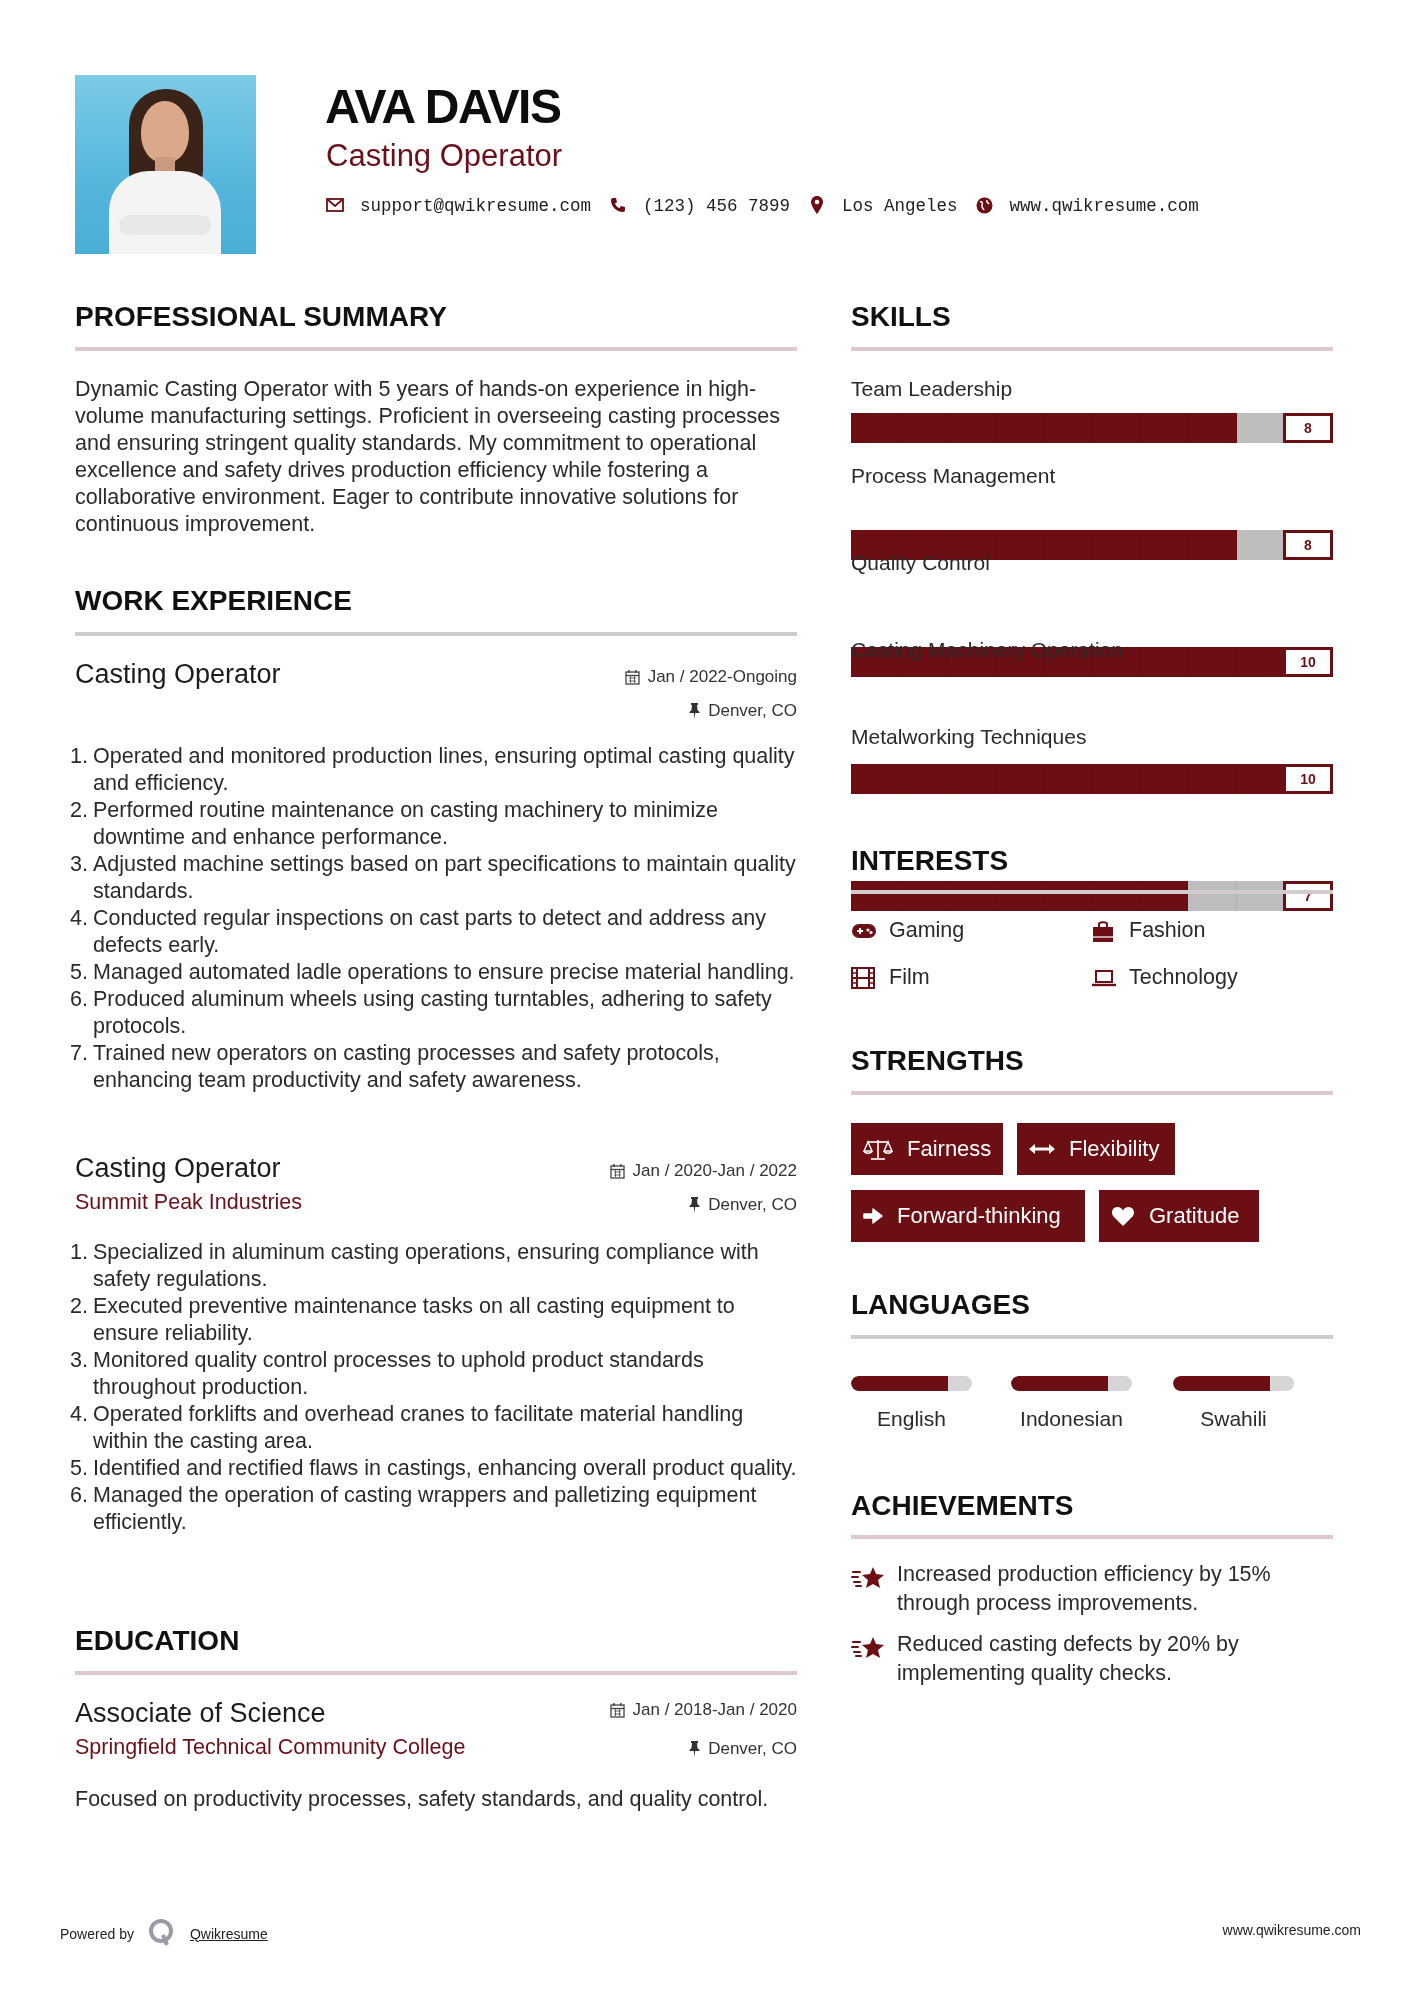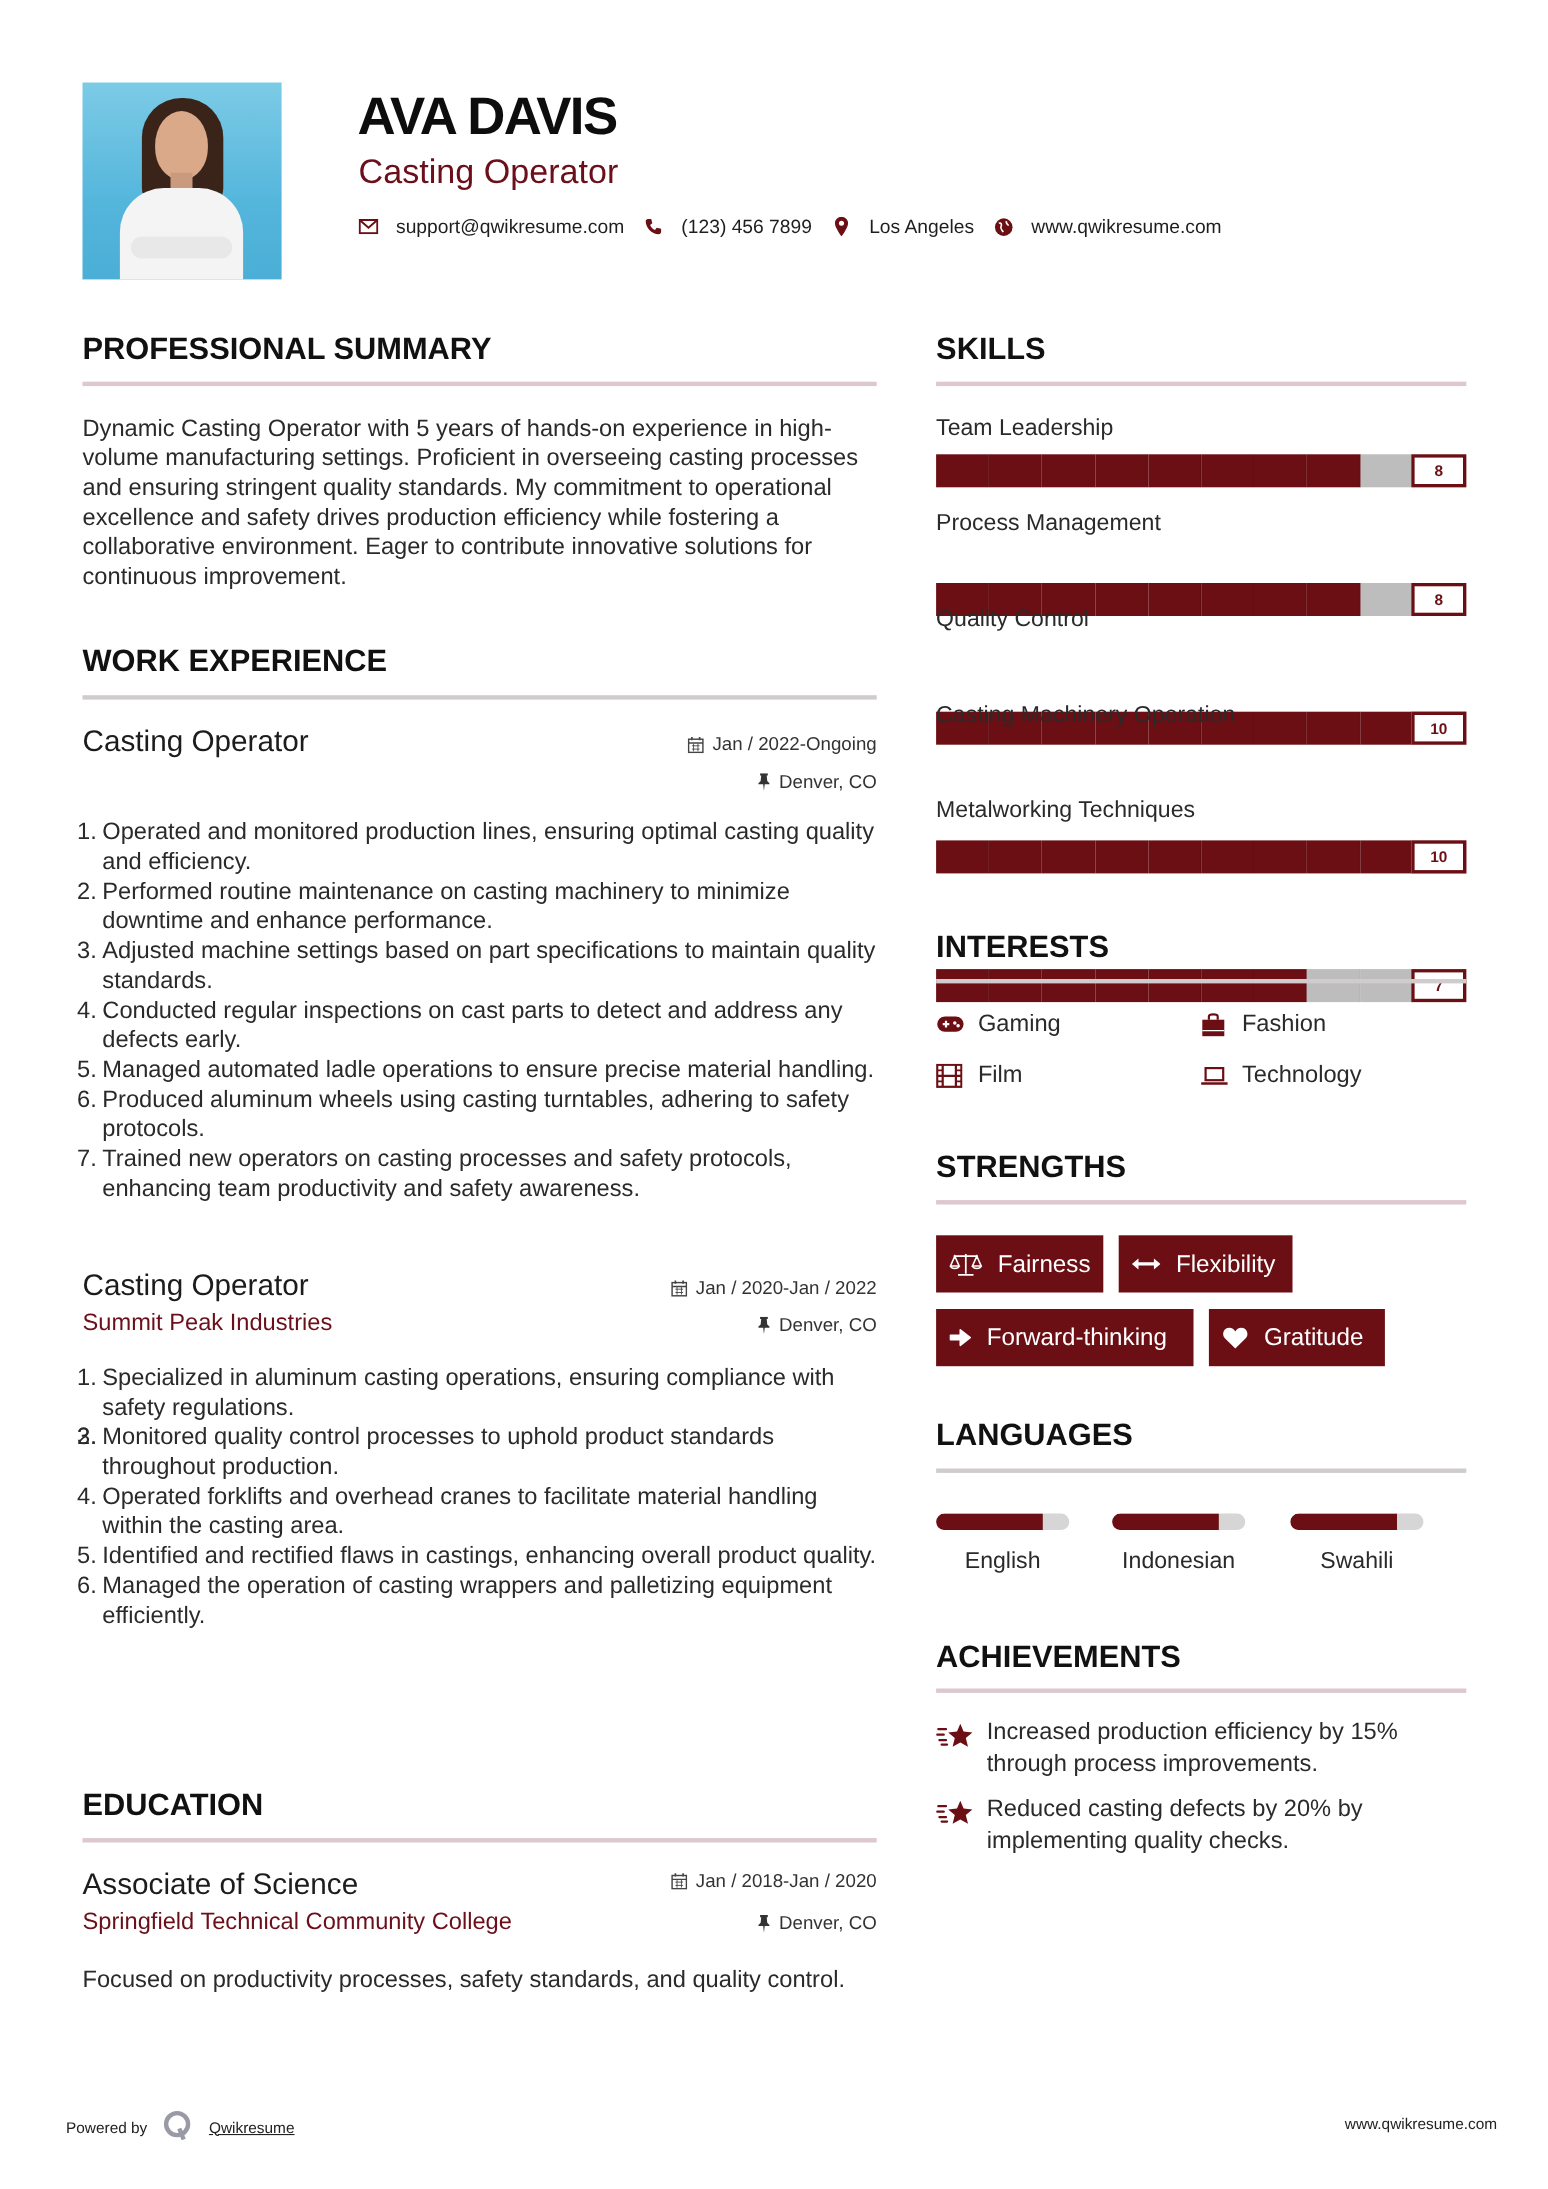--- a/index.html
+++ b/index.html
@@ -17,21 +17,21 @@
   .photo .hair { position: absolute; left: 54px; top: 14px; width: 74px; height: 100px; background: #3a2318; border-radius: 36px 36px 18px 18px; }
   .photo .face { position: absolute; left: 66px; top: 26px; width: 48px; height: 62px; background: #d9a98a; border-radius: 50% 50% 46% 46%; }
   .photo .neck { position: absolute; left: 80px; top: 82px; width: 20px; height: 18px; background: #c99a7d; }
   .photo .shirt { position: absolute; left: 34px; top: 96px; width: 112px; height: 90px; background: #f4f4f4; border-radius: 40px 40px 0 0; }
   .photo .arms { position: absolute; left: 44px; top: 140px; width: 92px; height: 20px; background: #e8e8e8; border-radius: 10px; }
 
   .name { left: 325px; top: 74px; font-size: 48px; font-weight: 700; color: #0d0d0d; letter-spacing: -1.5px; line-height: 66px; }
   .title { left: 326px; top: 138px; font-size: 31px; color: #6b0f1a; line-height: 36px; }
 
   .contact { left: 326px; top: 194px; height: 24px; display: flex; align-items: center; font-size: 17.5px; color: #1e1e1e; }
-  .contact .ci { display: flex; align-items: center; margin-right: 18px; }
+  .contact .ci { display: flex; align-items: flex-start; margin-right: 18px; font-family: Liberation Mono, monospace; }
   .contact .ic { width: 18px; height: 18px; margin-right: 16px; display: inline-flex; align-items: center; justify-content: center; }
   .contact svg { display: block; }
 
   
   .sec-h { font-size: 28px; font-weight: 700; color: #111; letter-spacing: 0px; line-height: 32px; }
   .divider { height: 4px; background: #dcc8ce; }
   .divider.gray { background: #d0cccd; }
 
   
   .left { left: 75px; width: 722px; }
@@ -194,21 +194,21 @@
     <span class="mi">
       <svg width="11" height="16" viewBox="0 0 11 16">
           <path d="M2 0 H9 V2 L8 2 L8.5 7 L10.5 9 V10 H6.2 L5.5 16 L4.8 10 H0.5 V9 L2.5 7 L3 2 L2 2 Z" fill="#333"></path>
         </svg>
     </span>
     <span>Denver, CO</span>
   </div>
 </div>
 <ol class="abs left bul" style="top:1239px; width:722px;">
   <li><span class="num">1.</span><span>Specialized in aluminum casting operations, ensuring compliance with safety regulations.</span></li>
-  <li><span class="num">2.</span></li>
+  <li><span class="num">2.</span><span>Executed preventive maintenance tasks on all casting equipment to ensure reliability.</span></li>
   <li><span class="num">3.</span><span>Monitored quality control processes to uphold product standards throughout production.</span></li>
   <li><span class="num">4.</span><span>Operated forklifts and overhead cranes to facilitate material handling within the casting area.</span></li>
   <li><span class="num">5.</span><span>Identified and rectified flaws in castings, enhancing overall product quality.</span></li>
   <li><span class="num">6.</span><span>Managed the operation of casting wrappers and palletizing equipment efficiently.</span></li>
 </ol>
 
 <div class="abs left sec-h" style="top:1625px;">EDUCATION</div>
 <div class="abs left divider" style="top:1671px;"></div>
 <div class="abs left" style="top:1697px; height:80px;">
   <div class="job-title">Associate of Science</div>

